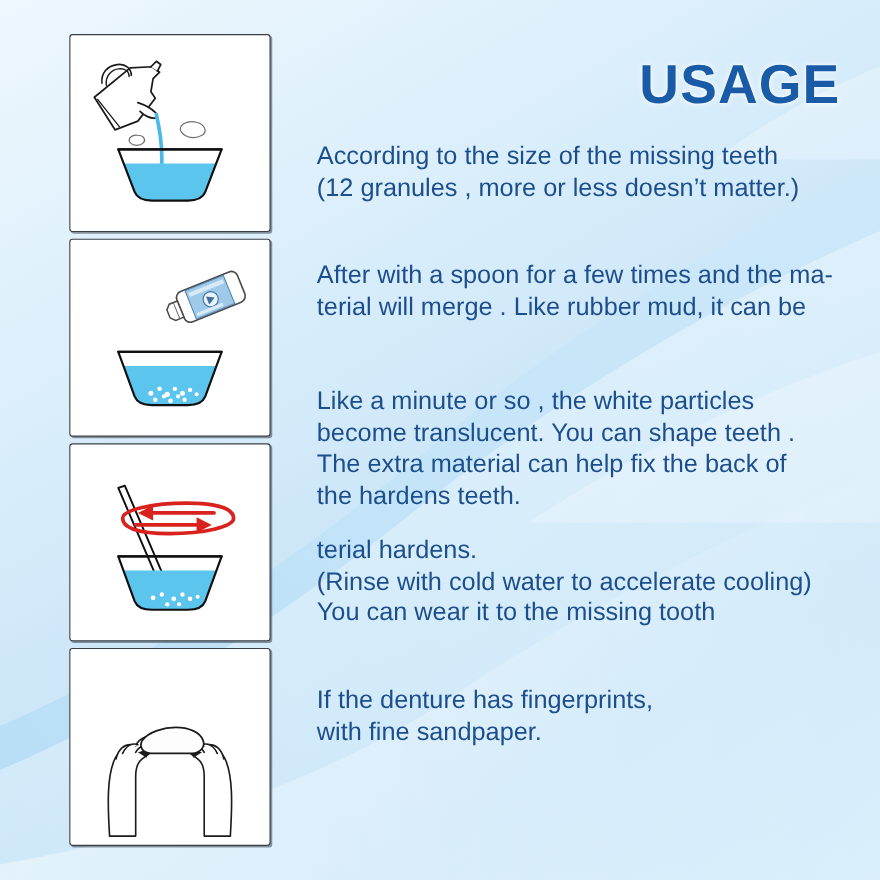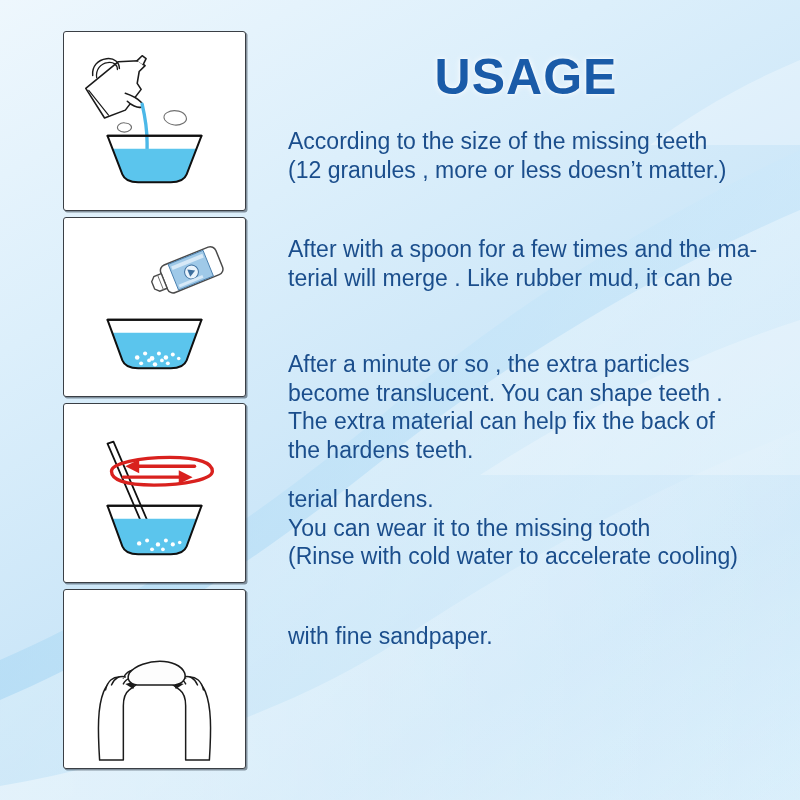--- a/index.html
+++ b/index.html
@@ -66,21 +66,21 @@
     left: 288px;
     top: 0;
     width: 500px;
     height: 800px;
   }
   .title {
     position: absolute;
     left: 0;
     top: 52px;
     width: 476px;
-    text-align: center;
+    text-align: right;
     font-size: 50px;
     font-weight: bold;
     letter-spacing: 1px;
     color: #1a5ba8;
     text-shadow: 0 0 6px rgba(255,255,255,0.95), 0 0 2px rgba(255,255,255,0.9);
     line-height: 1;
   }
   .para {
     position: absolute;
     left: 0;
@@ -287,30 +287,31 @@
       <span class="line">According to the size of the missing teeth</span>
       <span class="line">(12 granules , more or less doesn’t matter.)</span>
     </div>
 
     <div class="para p2">
       <span class="line">After with a spoon for a few times and the ma-</span>
       <span class="line">terial will merge . Like rubber mud, it can be</span>
     </div>
 
     <div class="para p3">
-      <span class="line">After a minute or so , the extra particles</span>
+      <span class="line">Like a minute or so , the white particles</span>
       <span class="line">become translucent. You can shape teeth .</span>
       <span class="line">The extra material can help fix the back of</span>
       <span class="line">the hardens teeth.</span>
     </div>
 
     <div class="para p4">
       <span class="line">terial hardens.</span>
+      <span class="line">(Rinse with cold water to accelerate cooling)</span>
       <span class="line">You can wear it to the missing tooth</span>
-      <span class="line">(Rinse with cold water to accelerate cooling)</span>
     </div>
 
     <div class="para p5">
+      <span class="line">If the denture has fingerprints,</span>
       <span class="line">with fine sandpaper.</span>
     </div>
 
   </div>
 </div>
 
 </body></html>

